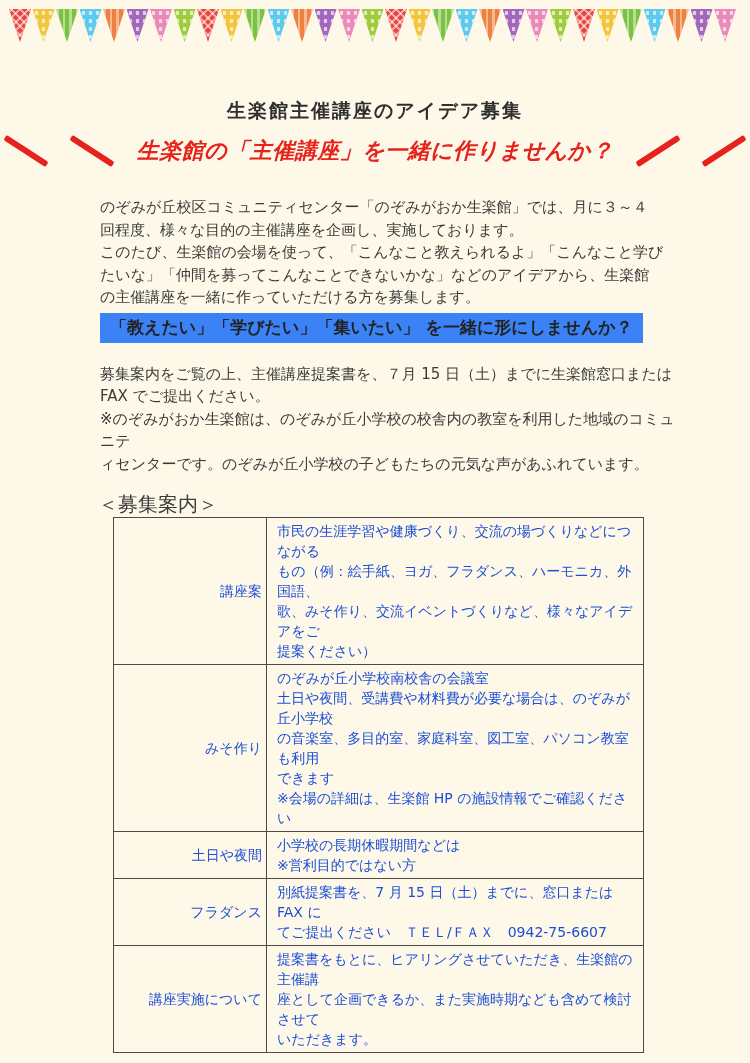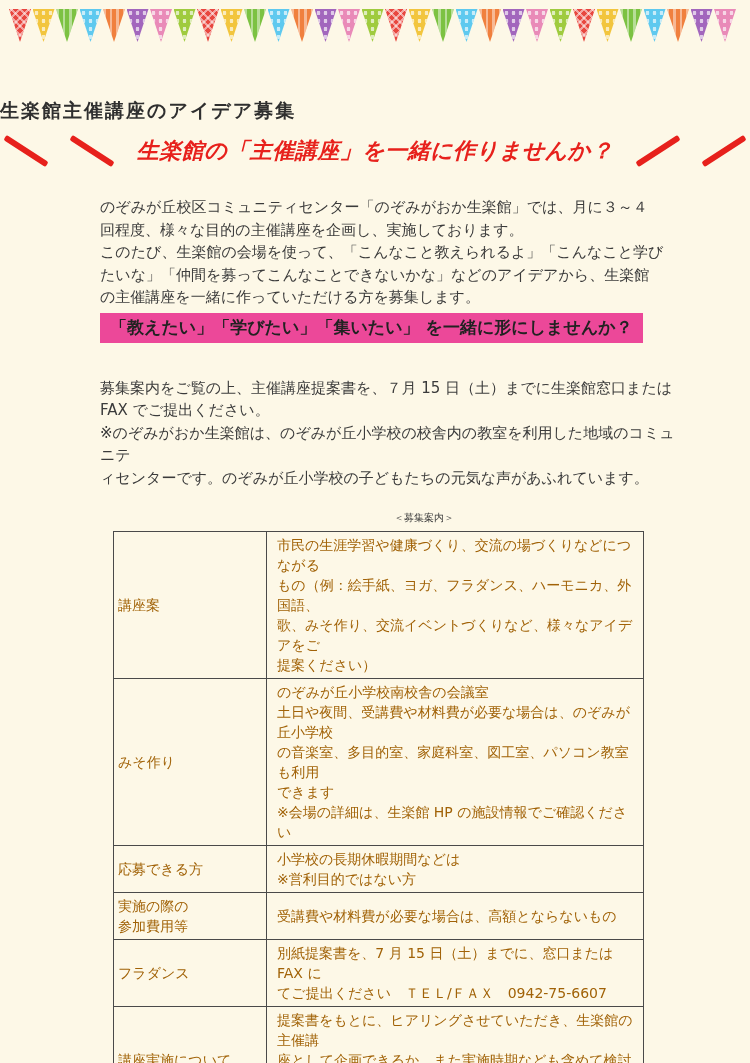--- a/index.html
+++ b/index.html
@@ -34,20 +34,21 @@
   .p-dots {
     background-image: radial-gradient(circle, rgba(255,255,255,.65) 1.8px, transparent 2.1px);
     background-size: 7px 8px;
   }
   .p-stripes {
     background-image: repeating-linear-gradient(90deg, rgba(255,255,255,.45) 0 2.5px, transparent 2.5px 6.5px);
   }
   
   .title {
     margin-top: 51px;
+    text-align: center;
     font-size: 19px;
     font-weight: bold;
     letter-spacing: 2px;
     color: #2f2f2f;
     line-height: 27px;
   }
   .headline {
     margin-top: 6px;
     height: 42px;
     display: flex;
@@ -85,45 +86,44 @@
   .highlight-wrap { margin: 4px 0 0 100px; }
   .highlight {
     display: inline-block;
     background: #ffec00;
     padding: 3px 10px 4px 10px;
     font-size: 17px;
     font-weight: 600;
     color: #222;
     white-space: nowrap;
   }
-  .notice { margin-top: 34px; }
+  .notice { margin-top: 20px; }
   .section-label {
     margin: 18px 0 2px 98px;
-    font-size: 10px;
+    font-size: 20px;
     line-height: 22px;
-    text-align: center;
   }
   
   .info-table {
     margin-left: 113px;
     width: 531px;
     border-collapse: collapse;
     table-layout: fixed;
   }
   .info-table th, .info-table td {
     border: 1px solid #4a4a4a;
     font-size: 14px;
     line-height: 20px;
-    color: #a16207;
+    color: #1d4ed8;
     white-space: pre-line;
   }
   .info-table th.label {
     width: 144px;
     font-weight: normal;
-    text-align: left;
+    text-align: right;
     vertical-align: middle;
     padding: 3px 4px;
   }
   .info-table td.content {
     padding: 3px 8px 3px 10px;
     vertical-align: middle;
   }
 </style>
 </head>
 <body>
@@ -146,21 +146,21 @@
     </span>
   </div>
 
   <div class="para intro">のぞみが丘校区コミュニティセンター「のぞみがおか生楽館」では、月に３～４
 回程度、様々な目的の主催講座を企画し、実施しております。
 このたび、生楽館の会場を使って、「こんなこと教えられるよ」「こんなこと学び
 たいな」「仲間を募ってこんなことできないかな」などのアイデアから、生楽館
 の主催講座を一緒に作っていただける方を募集します。</div>
 
   <div class="highlight-wrap">
-    <span class="highlight" style="background: #ec4899;">「教えたい」「学びたい」「集いたい」 を一緒に形にしませんか？</span>
+    <span class="highlight" style="background: #3b82f6;">「教えたい」「学びたい」「集いたい」 を一緒に形にしませんか？</span>
   </div>
 
   <div class="para notice">募集案内をご覧の上、主催講座提案書を、７月 15 日（土）までに生楽館窓口または
 FAX でご提出ください。
 ※のぞみがおか生楽館は、のぞみが丘小学校の校舎内の教室を利用した地域のコミュニテ
 ィセンターです。のぞみが丘小学校の子どもたちの元気な声があふれています。</div>
 
   <div class="section-label">＜募集案内＞</div>
 
   <table class="info-table">
@@ -174,28 +174,23 @@
       </tr>
       <tr>
         <th class="label">みそ作り</th>
         <td class="content">のぞみが丘小学校南校舎の会議室
 土日や夜間、受講費や材料費が必要な場合は、のぞみが丘小学校
 の音楽室、多目的室、家庭科室、図工室、パソコン教室も利用
 できます
 ※会場の詳細は、生楽館 HP の施設情報でご確認ください</td>
       </tr>
       <tr>
-        <th class="label">応募できる方</th>
+        <th class="label">土日や夜間</th>
         <td class="content">小学校の長期休暇期間などは
 ※営利目的ではない方</td>
-      </tr>
-      <tr>
-        <th class="label">実施の際の
-参加費用等</th>
-        <td class="content">受講費や材料費が必要な場合は、高額とならないもの</td>
       </tr>
       <tr>
         <th class="label">フラダンス</th>
         <td class="content">別紙提案書を、7 月 15 日（土）までに、窓口または FAX に
 てご提出ください　ＴＥＬ/ＦＡＸ　0942-75-6607</td>
       </tr>
       <tr>
         <th class="label">講座実施について</th>
         <td class="content">提案書をもとに、ヒアリングさせていただき、生楽館の主催講
 座として企画できるか、また実施時期なども含めて検討させて

